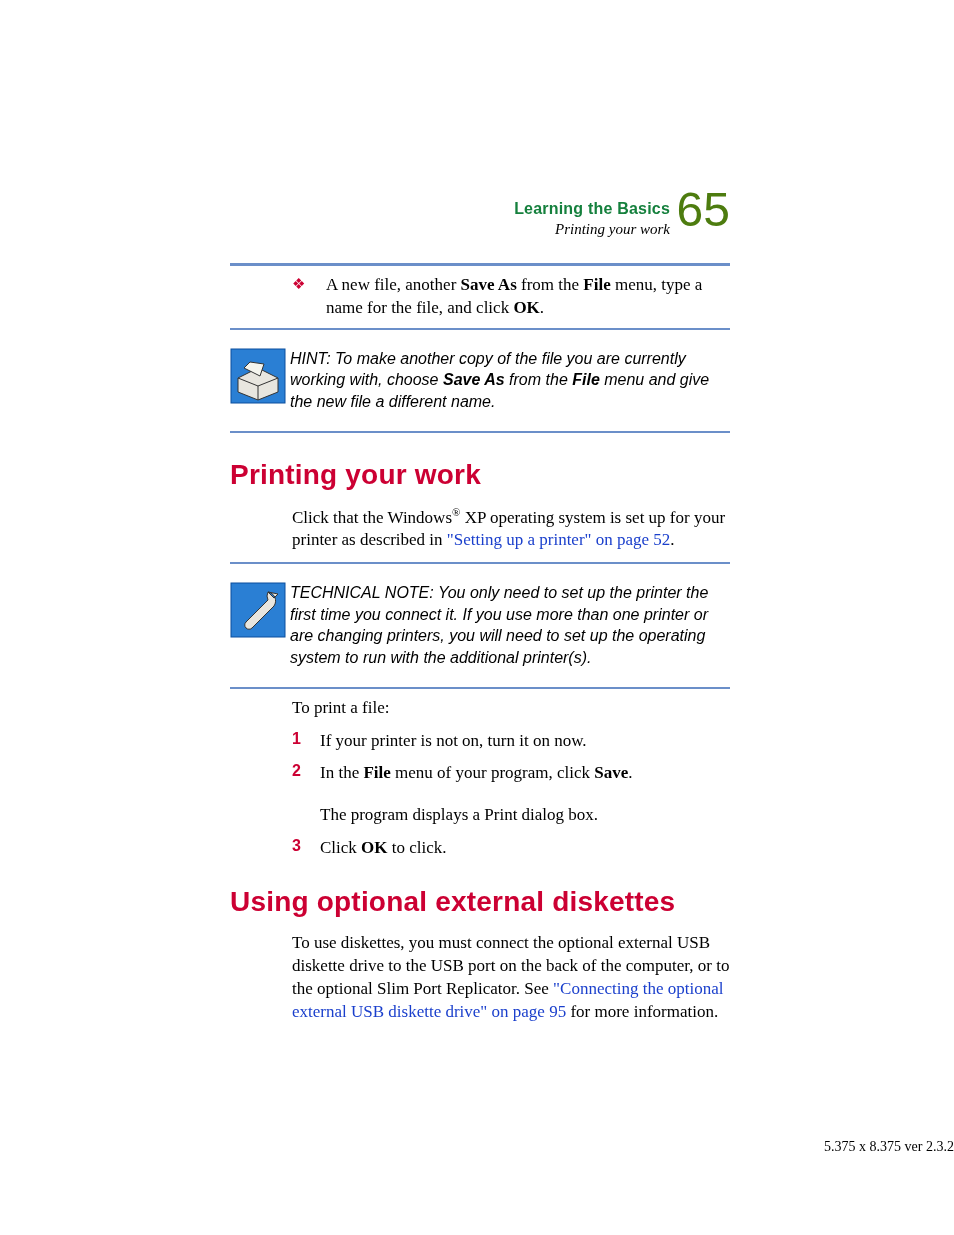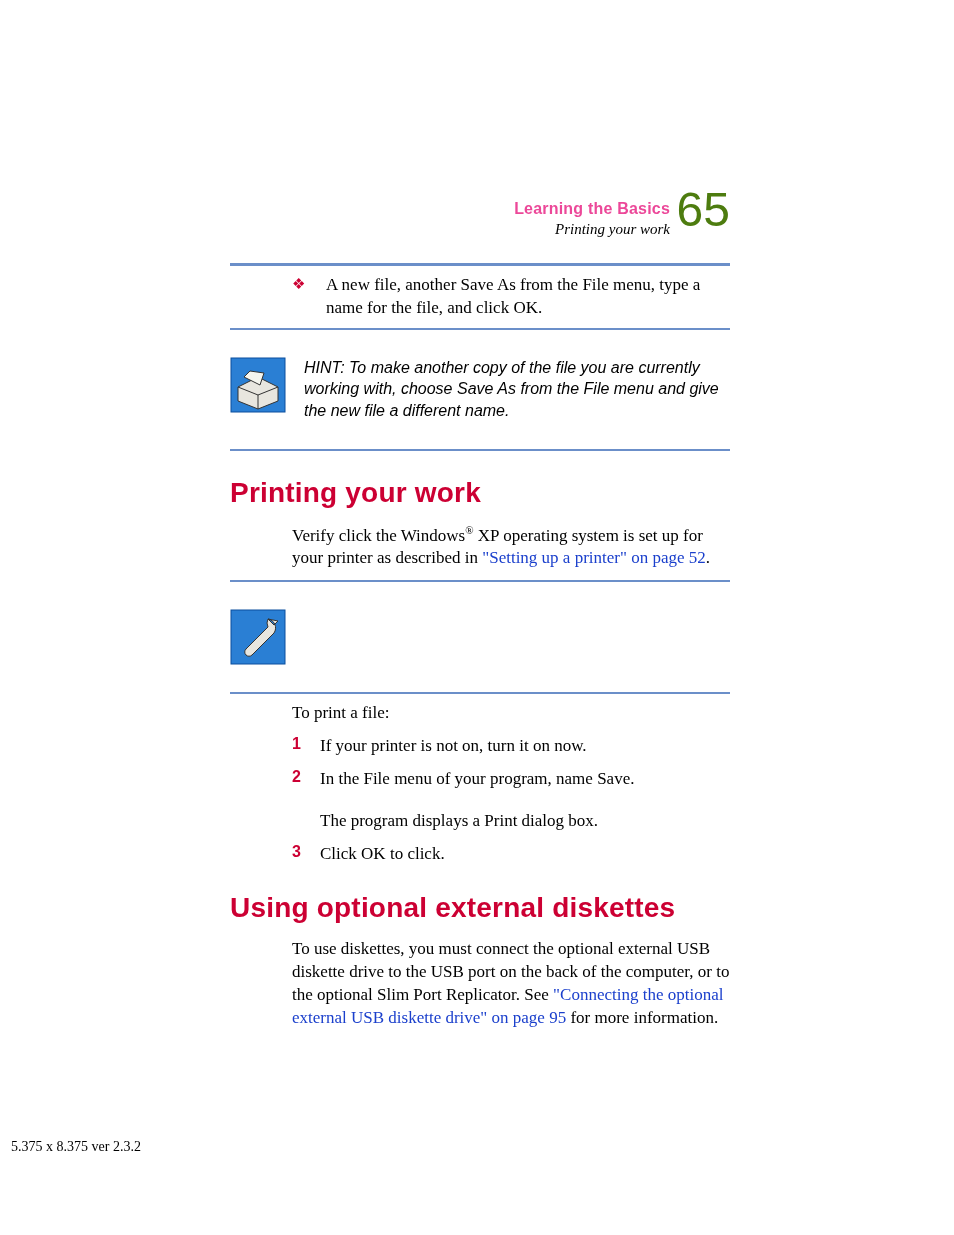--- a/index.html
+++ b/index.html
@@ -1,40 +1,40 @@
 <!DOCTYPE html>
 <html><head>
 <meta charset="utf-8">
 <style>
 html,body{margin:0;padding:0;background:#fff;color:#000;font-family:"Times New Roman",Times,serif}
 body{width:954px;min-height:1235px;position:relative}
 .page{position:absolute;left:230px;top:190px;width:500px}
 .hdr{position:relative;height:65px}
 .pgnum{position:absolute;right:0;top:-8px;font:300 48px "Arial Narrow","Helvetica Condensed",Arial,sans-serif;color:#4d7c0f}
 .chap{position:absolute;right:60px;top:10px;text-align:right;width:300px}
-.chap .t1{font:bold 16px "Arial Narrow",Arial,sans-serif;color:#ec4899;letter-spacing:.2px}
+.chap .t1{font:bold 16px "Arial Narrow",Arial,sans-serif;color:#15803d;letter-spacing:.2px}
 .chap .t2{font:italic 15px "Times New Roman",serif;color:#000;margin-top:3px}
 .rule{height:3px;background:#6b8fc9;margin:8px 0}
 .rule.thin{height:2px}
 .body{font-size:17px;line-height:1.35}
 .bullet{margin-left:62px;text-indent:0;margin-bottom:6px;position:relative;padding-left:34px}
 .bmark{position:absolute;left:0;top:0;color:#cc0033;font-size:15px}
-.note{display:flex;gap:18px;margin:27px 0}
+.note{display:flex;gap:4px;margin:18px 0}
 .icon{flex:0 0 56px;height:56px;display:flex;align-items:center;justify-content:center}
 .icon svg{width:56px;height:56px}
 .ntext{flex:1;font:italic 16px Arial,Helvetica,sans-serif;line-height:1.35}
 .h2{font:normal 28px "Arial Narrow","Helvetica Condensed",Arial,sans-serif;font-weight:bold;color:#cc0033;margin:26px 0 14px;font-stretch:condensed;letter-spacing:.2px}
 .para{margin-left:62px;margin-bottom:10px}
 .link{color:#1a3fcc}
 .ol{margin:10px 0 10px 62px;padding:0}
 .ol .it{position:relative;padding-left:28px;margin-bottom:10px}
 .ol .num{position:absolute;left:0;top:0;color:#cc0033;font:bold 16px Arial,sans-serif}
 .sub{margin-top:19px}
-.footer{position:absolute;left:11px;right:0;bottom:80px;text-align:left;font:14px "Times New Roman",serif}
-b{font-weight:normal}
+.footer{position:absolute;left:0;right:0;bottom:80px;text-align:right;font:14px "Times New Roman",serif}
+b{font-weight:bold}
 </style>
 </head>
 <body>
 
 <div class="page">
   <div class="hdr">
     <div class="chap">
       <div class="t1">Learning the Basics</div>
       <div class="t2">Printing your work</div>
     </div>
@@ -65,47 +65,48 @@
       <span>HINT: To make another copy of the file you are currently working with, choose </span><b style="font-style:italic">Save As</b><span> from the </span><b style="font-style:italic">File</b><span> menu and give the new file a different name.</span>
     </div>
   </div>
 
   <div class="rule thin"></div>
 
   <div class="h2">Printing your work</div>
 
   <div class="body">
     <div class="para">
-      <span>Verify click the Windows</span><sup style="font-size:11px">®</sup><span> XP operating system is set up for your printer as described in </span><span class="link">"Setting up a printer" on page 52</span><span>.</span>
+      <span>Click that the Windows</span><sup style="font-size:11px">®</sup><span> XP operating system is set up for your printer as described in </span><span class="link">"Setting up a printer" on page 52</span><span>.</span>
     </div>
   </div>
 
   <div class="rule thin"></div>
 
   <div class="note">
     <div class="icon">
       <svg viewBox="0 0 56 56">
           <rect x="1" y="1" width="54" height="54" fill="#2a7fd4" stroke="#0a4f9e"></rect>
           <path d="M38 10 a9 9 0 0 1 6 14 l-22 22 a4 4 0 0 1 -6 -6 l22 -22 a9 9 0 0 1 0 -8 l6 6 l4 -4 z" fill="#e8e6df" stroke="#333" stroke-width="1"></path>
         </svg>
     </div>
+    <div class="ntext">TECHNICAL NOTE: You only need to set up the printer the first time you connect it. If you use more than one printer or are changing printers, you will need to set up the operating system to run with the additional printer(s).</div>
   </div>
 
   <div class="rule thin"></div>
 
   <div class="body">
     <div class="para">To print a file:</div>
     <div class="ol">
       <div class="it">
         <span class="num">1</span>
         <span>If your printer is not on, turn it on now.</span>
       </div>
       <div class="it">
         <span class="num">2</span>
-        <span>In the </span><b>File</b><span> menu of your program, name </span><b>Save</b><span>.</span>
+        <span>In the </span><b>File</b><span> menu of your program, click </span><b>Save</b><span>.</span>
         <div class="sub">The program displays a Print dialog box.</div>
       </div>
       <div class="it">
         <span class="num">3</span>
         <span>Click </span><b>OK</b><span> to click.</span>
       </div>
     </div>
   </div>
 
   <div class="h2">Using optional external diskettes</div>

